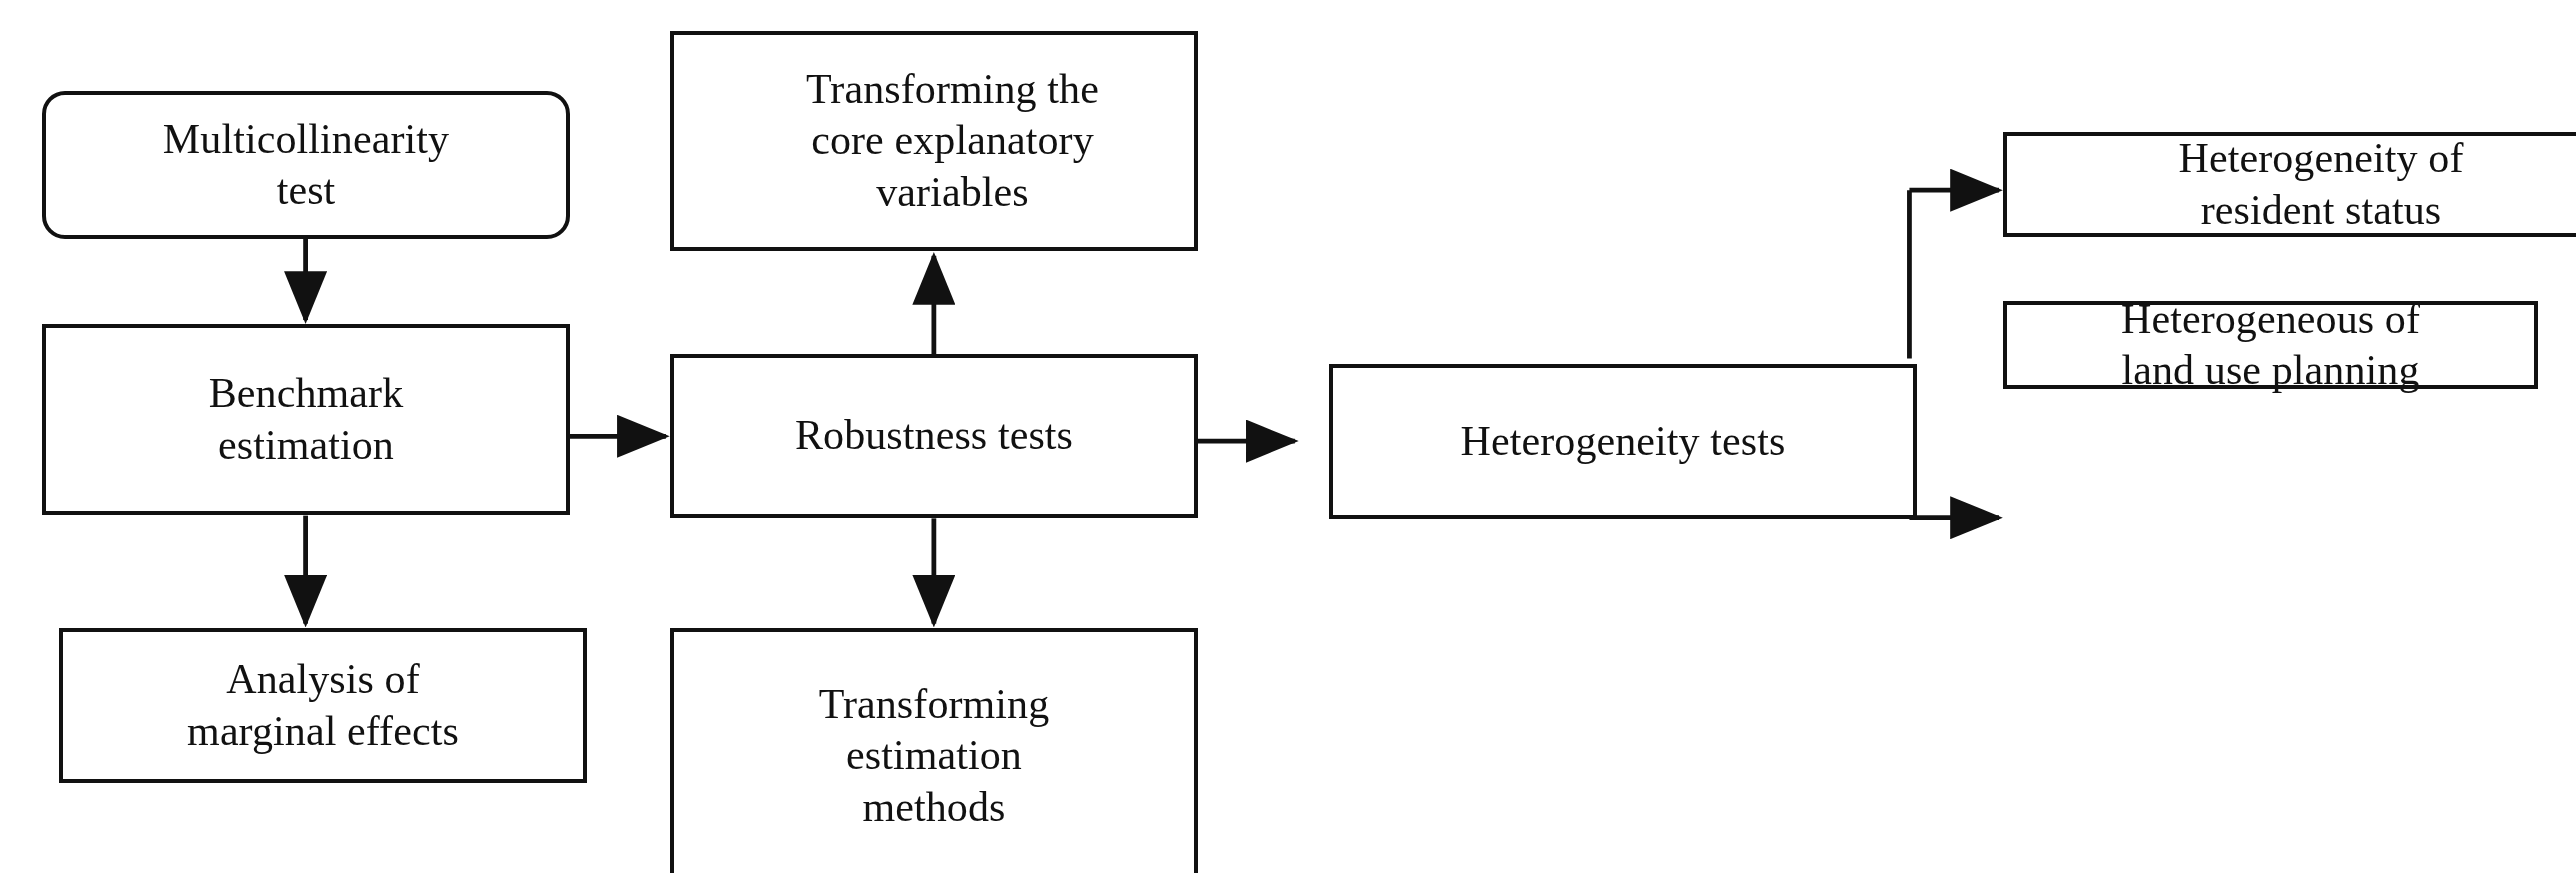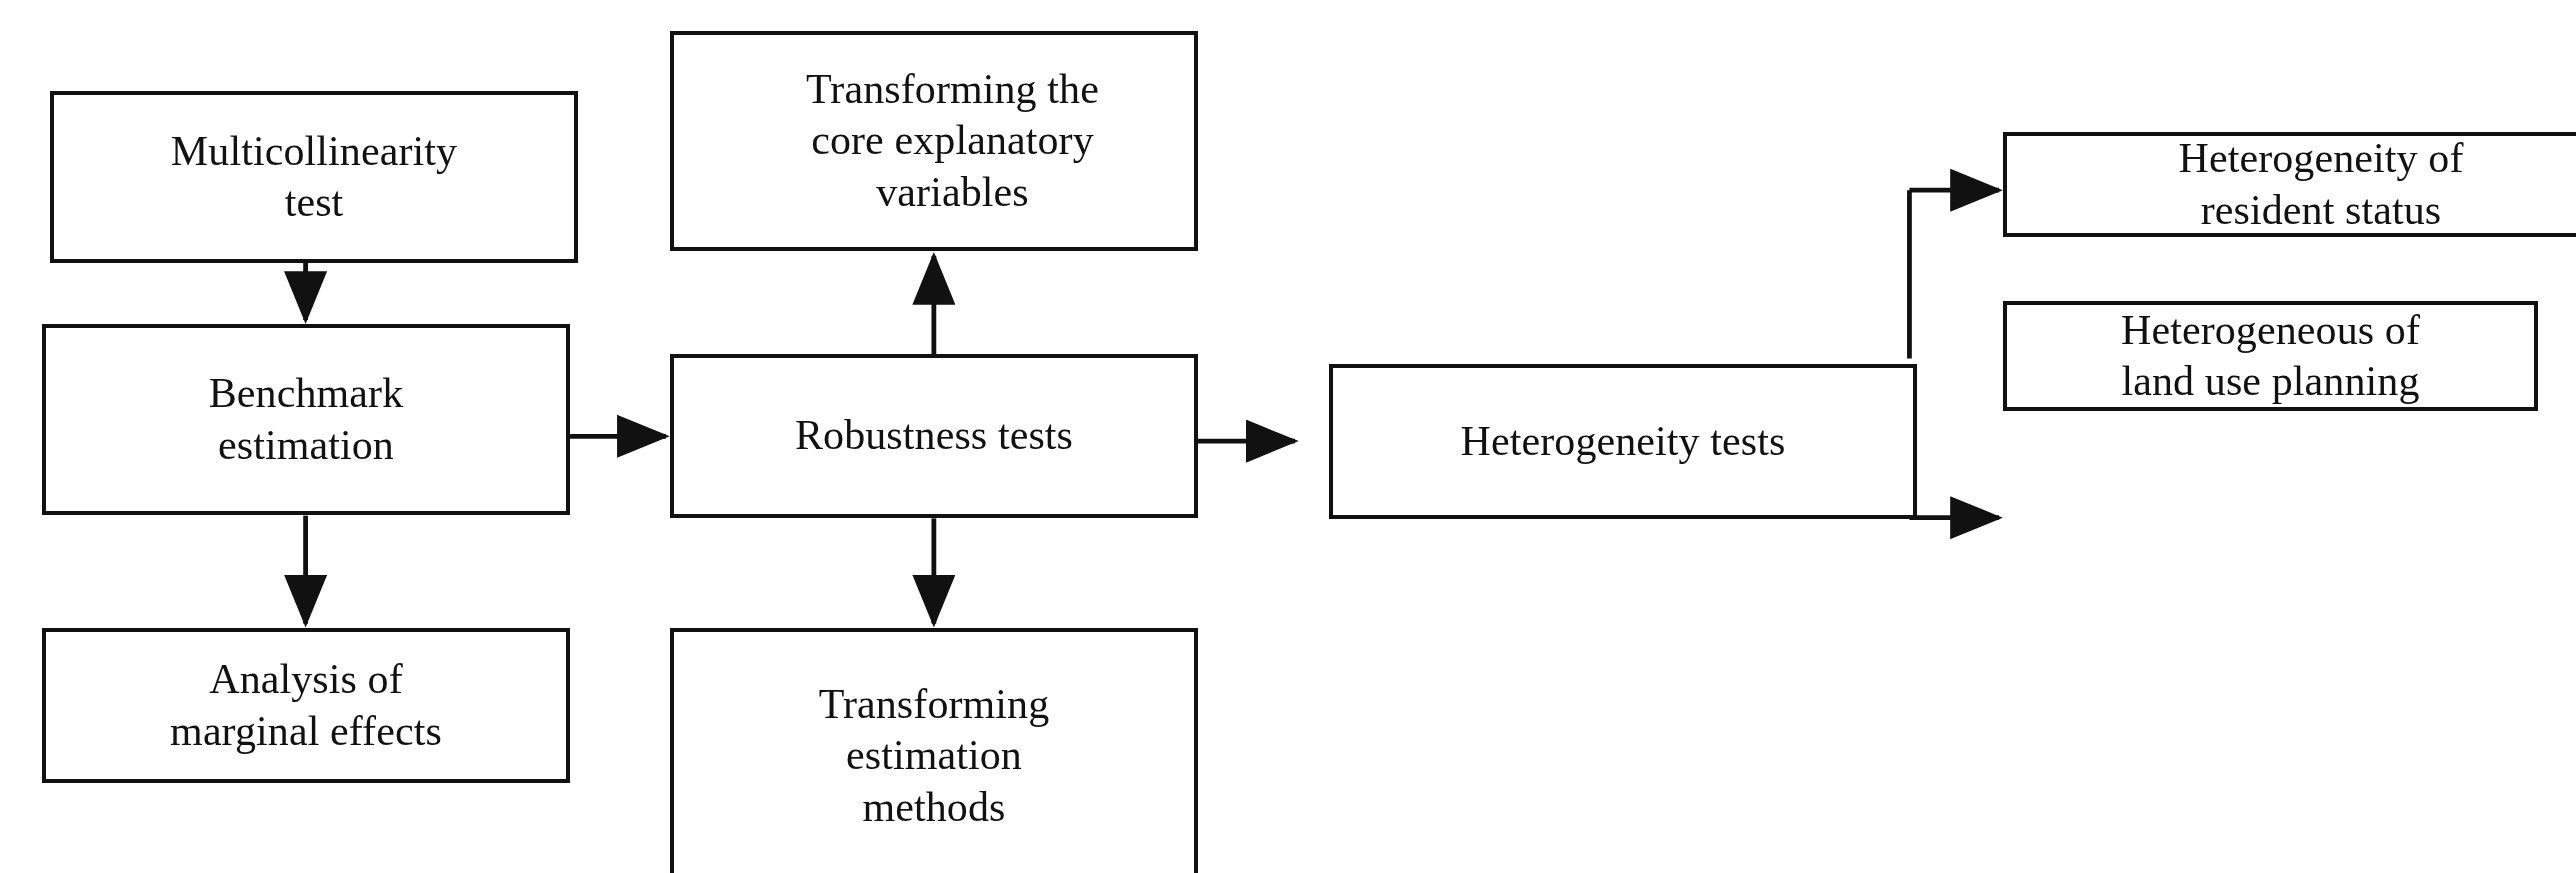--- a/index.html
+++ b/index.html
@@ -77,21 +77,21 @@
 
     <line x1="2672" y1="645" x2="2793" y2="645" stroke="#111111" stroke-width="7"></line>
     <line x1="2793" y1="278" x2="2793" y2="524" stroke="#111111" stroke-width="7"></line>
     <line x1="2793" y1="645" x2="2793" y2="757" stroke="#111111" stroke-width="7"></line>
 
     <line x1="2793" y1="278" x2="2924" y2="278" stroke="#111111" stroke-width="7" marker-end="url(#arrowhead)"></line>
 
     <line x1="2793" y1="757" x2="2924" y2="757" stroke="#111111" stroke-width="7" marker-end="url(#arrowhead)"></line>
   </svg>
 
-  <div class="node-box" style="left:50px; top:91px; width:528px; height:172px;">
+  <div class="node-box" style="left:42px; top:91px; width:528px; height:148px;border-radius:23px;">
     <span class="node-label">Multicollinearity
 test</span>
   </div>
 
   <div class="node-box" style="left:670px; top:31px; width:528px; height:220px;padding-left:37px;">
     <span class="node-label">Transforming the
 core explanatory
 variables</span>
   </div>
 
@@ -106,26 +106,26 @@
 
   <div class="node-box" style="left:1329px; top:364px; width:588px; height:155px;">
     <span class="node-label">Heterogeneity tests</span>
   </div>
 
   <div class="node-box" style="left:2003px; top:132px; width:636px; height:105px;">
     <span class="node-label">Heterogeneity of
 resident status</span>
   </div>
 
-  <div class="node-box" style="left:2003px; top:301px; width:535px; height:110px;">
+  <div class="node-box" style="left:2003px; top:301px; width:535px; height:88px;">
     <span class="node-label">Heterogeneous of
 land use planning</span>
   </div>
 
-  <div class="node-box" style="left:42px; top:628px; width:528px; height:155px;justify-content:center;">
+  <div class="node-box" style="left:59px; top:628px; width:528px; height:155px;justify-content:center;">
     <span class="node-label">Analysis of
 marginal effects</span>
   </div>
 
   <div class="node-box" style="left:670px; top:628px; width:528px; height:256px;">
     <span class="node-label">Transforming
 estimation
 methods</span>
   </div>
 

